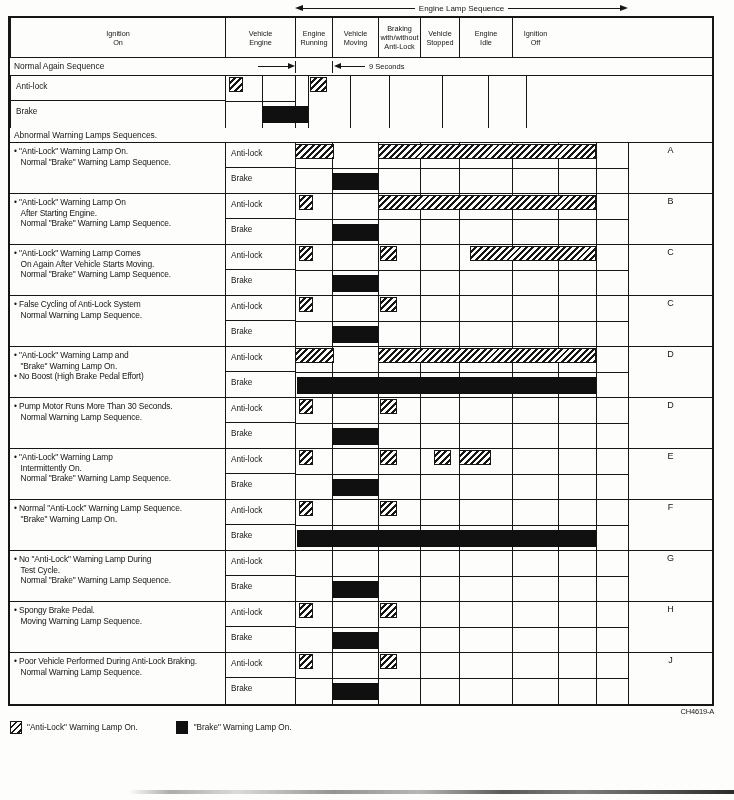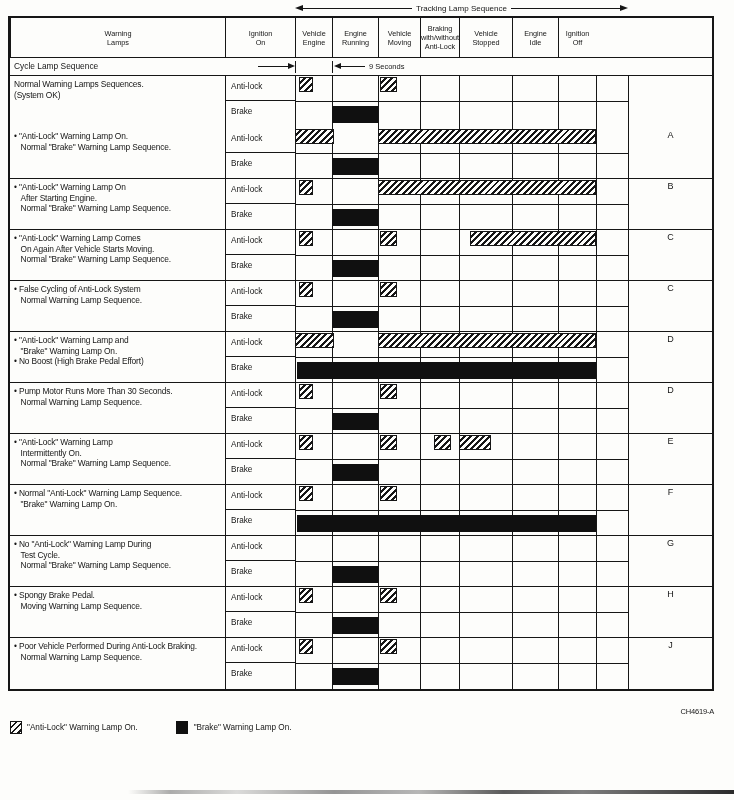--- a/index.html
+++ b/index.html
@@ -55,64 +55,60 @@
 
   .artifact{position:absolute;left:128px;top:790px;width:606px;height:4px;
     background:linear-gradient(90deg,rgba(20,20,20,0) 0%,rgba(20,20,20,.35) 7%,rgba(20,20,20,.15) 18%,rgba(20,20,20,.45) 34%,rgba(20,20,20,.3) 48%,rgba(20,20,20,.7) 62%,rgba(20,20,20,.55) 75%,rgba(20,20,20,.9) 100%)}
 </style>
 </head>
 <body>
 
 <div class="top-arrow">
   <span class="ah left"></span>
   <span class="ta-line"></span>
-  <span class="ta-label">Tracking Lamp Sequence</span>
+  <span class="ta-label">Engine Lamp Sequence</span>
   <span class="ta-line"></span>
   <span class="ah right"></span>
 </div>
 
 <div class="table">
 
   <div class="hdr">
-    <div>Warning
-Lamps</div>
     <div>Ignition
 On</div>
     <div>Vehicle
 Engine</div>
     <div>Engine
 Running</div>
     <div>Vehicle
 Moving</div>
     <div>Braking
 with/without
 Anti-Lock</div>
     <div>Vehicle
 Stopped</div>
     <div>Engine
 Idle</div>
     <div>Ignition
 Off</div>
   </div>
 
   <div class="band normal">
-    <span class="txt">Cycle Lamp Sequence</span>
+    <span class="txt">Normal Again Sequence</span>
     <span class="na-line" style="left:248px;top:8px;width:30px"></span>
     <span class="na-ah right" style="left:278px;top:5px"></span>
     <span class="na-tick" style="left:285px;top:3px;height:12px"></span>
     <span class="na-tick" style="left:322px;top:3px;height:12px"></span>
     <span class="na-ah left" style="left:324px;top:5px"></span>
     <span class="na-line" style="left:331px;top:8px;width:24px"></span>
     <span class="na-text" style="left:359px;top:4px">9 Seconds</span>
   </div>
 
   <div id="normal-rows">
       <div class="srow first">
-    <div class="sym">Normal Warning Lamps Sequences.
-(System OK)</div>
     <div class="lamps">
       <div class="l1">Anti-lock</div>
       <div class="l2">Brake</div>
     </div>
     <div class="tl">
           <div class="vl" style="left: 0px;"></div>
           <div class="vl" style="left: 37px;"></div>
           <div class="vl" style="left: 83px;"></div>
           <div class="vl" style="left: 125px;"></div>
           <div class="vl" style="left: 164px;"></div>
@@ -121,20 +117,23 @@
           <div class="vl" style="left: 301px;"></div>
           <div class="ml"></div>
           <div class="bar hatch" style="left: 3.7px; width: 14.8px;"></div>
           <div class="bar hatch" style="left: 85.1px; width: 16.8px;"></div>
           <div class="bar solid" style="left: 37px; width: 46px;"></div>
         </div>
     <div class="diag"></div>
   </div>
     </div>
 
+  <div class="band abnormal">
+    <span class="txt">Abnormal Warning Lamps Sequences.</span>
+  </div>
 
   <div id="abnormal-rows">
       <div class="srow">
     <div class="sym">• "Anti-Lock" Warning Lamp On.
    Normal "Brake" Warning Lamp Sequence.</div>
     <div class="lamps">
       <div class="l1">Anti-lock</div>
       <div class="l2">Brake</div>
     </div>
     <div class="tl">

